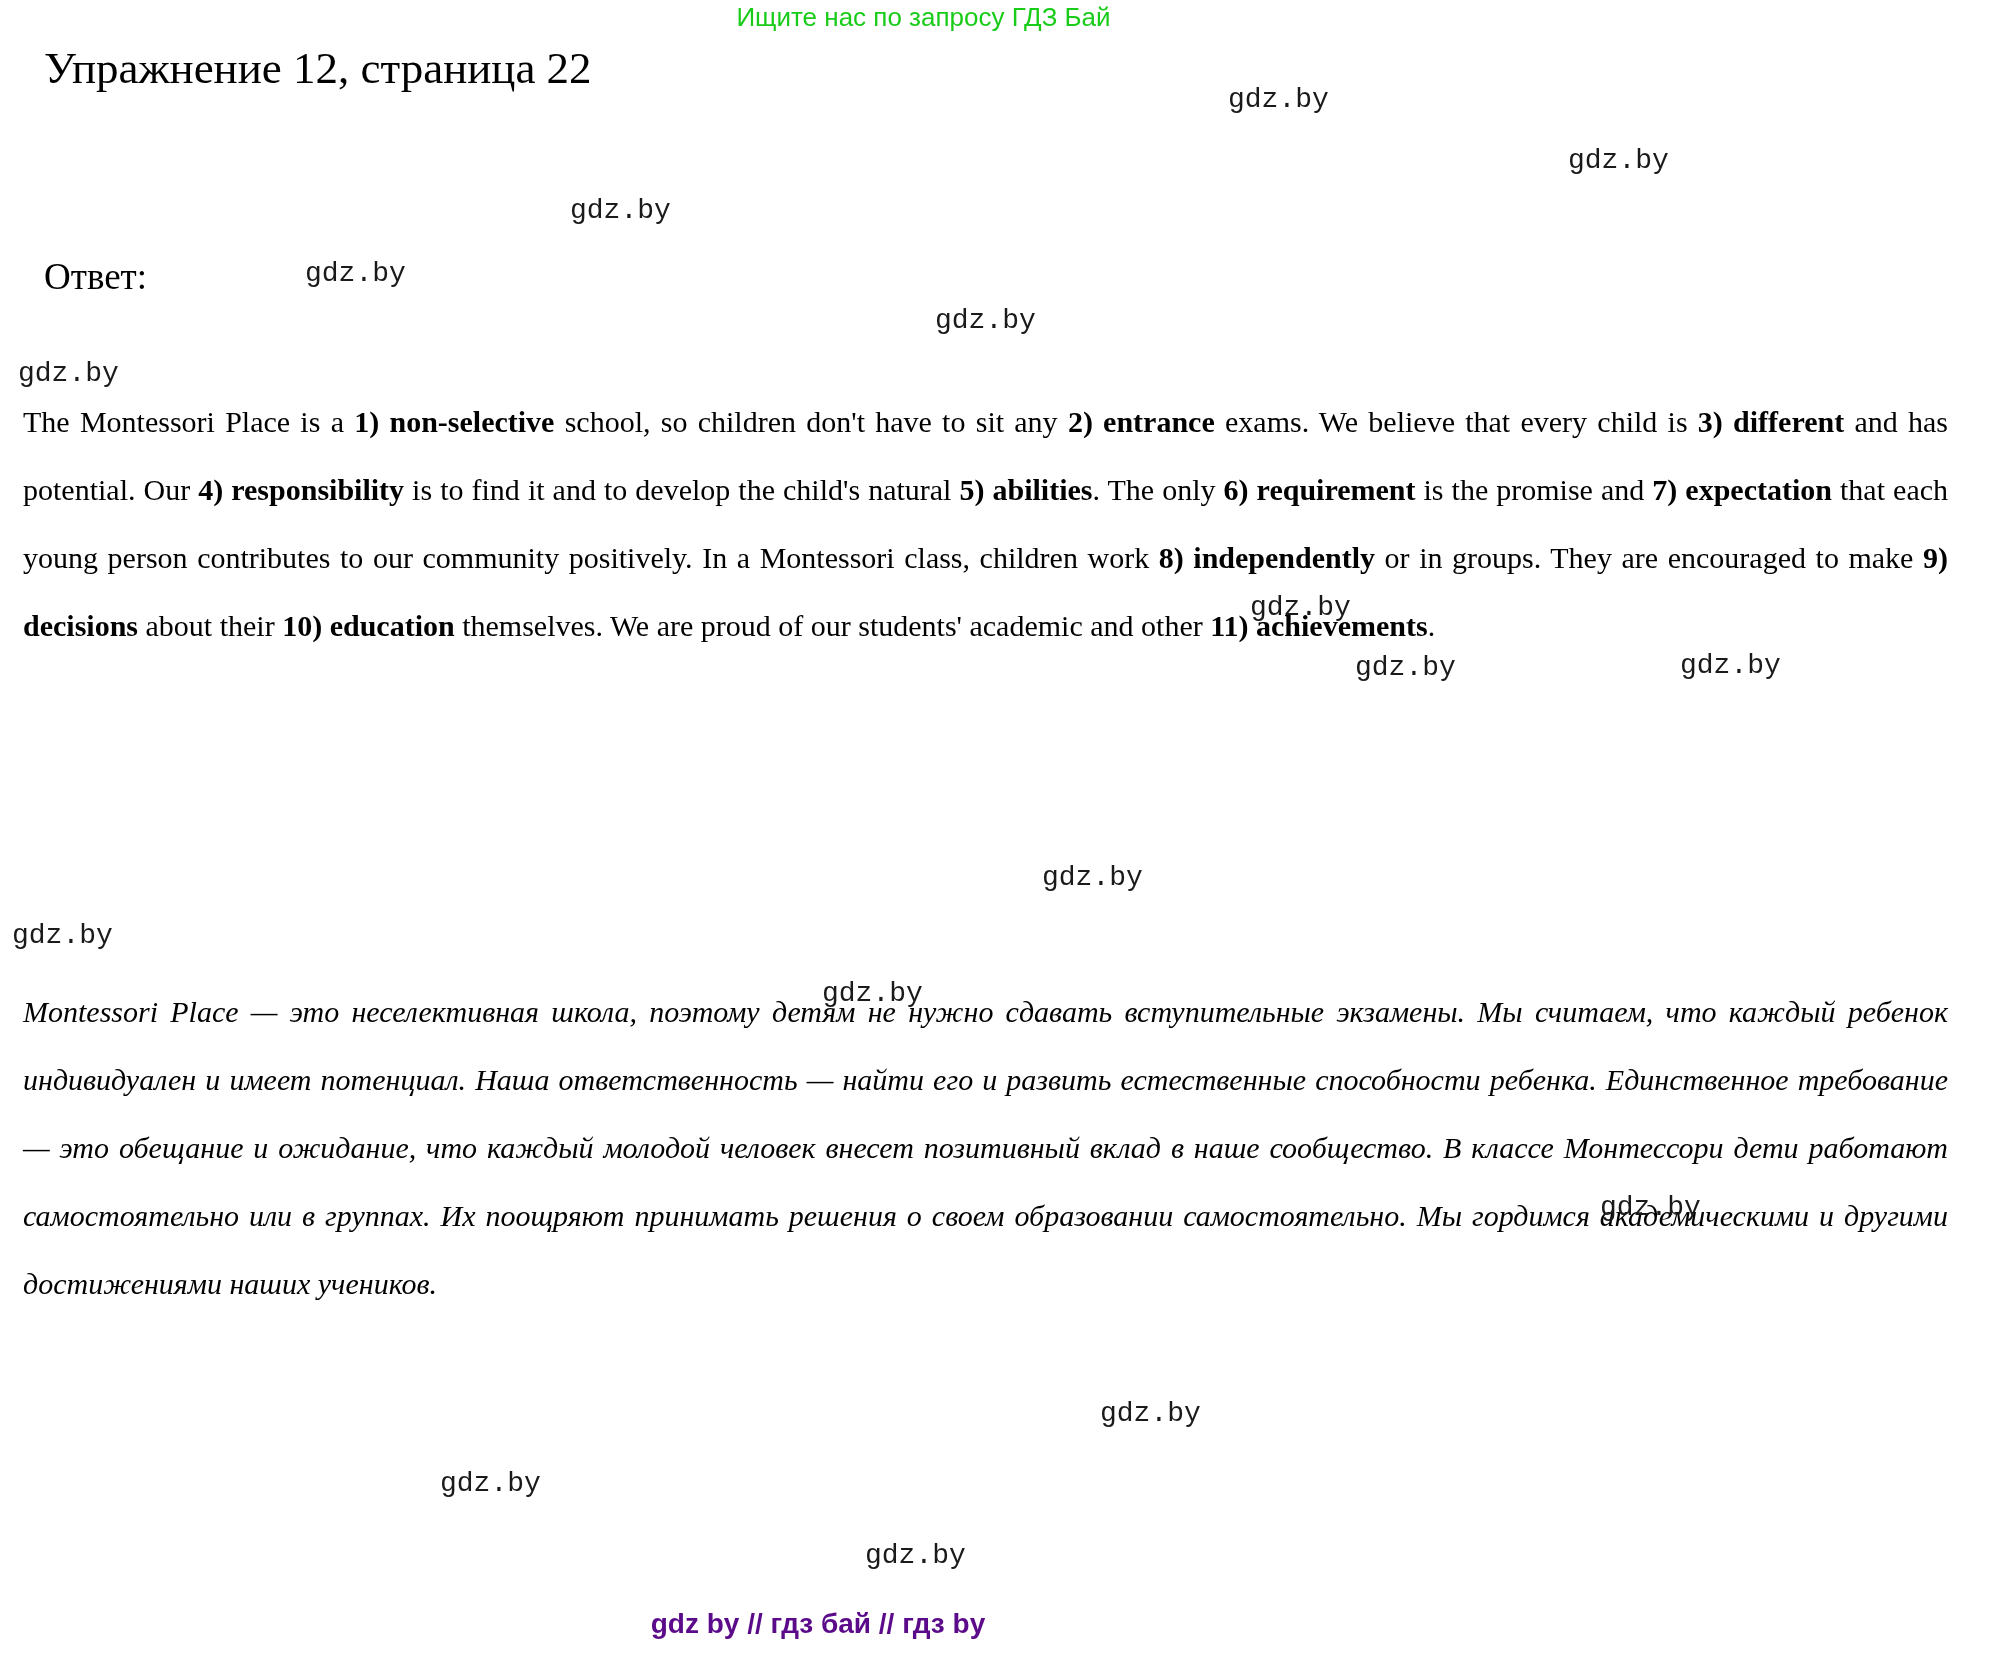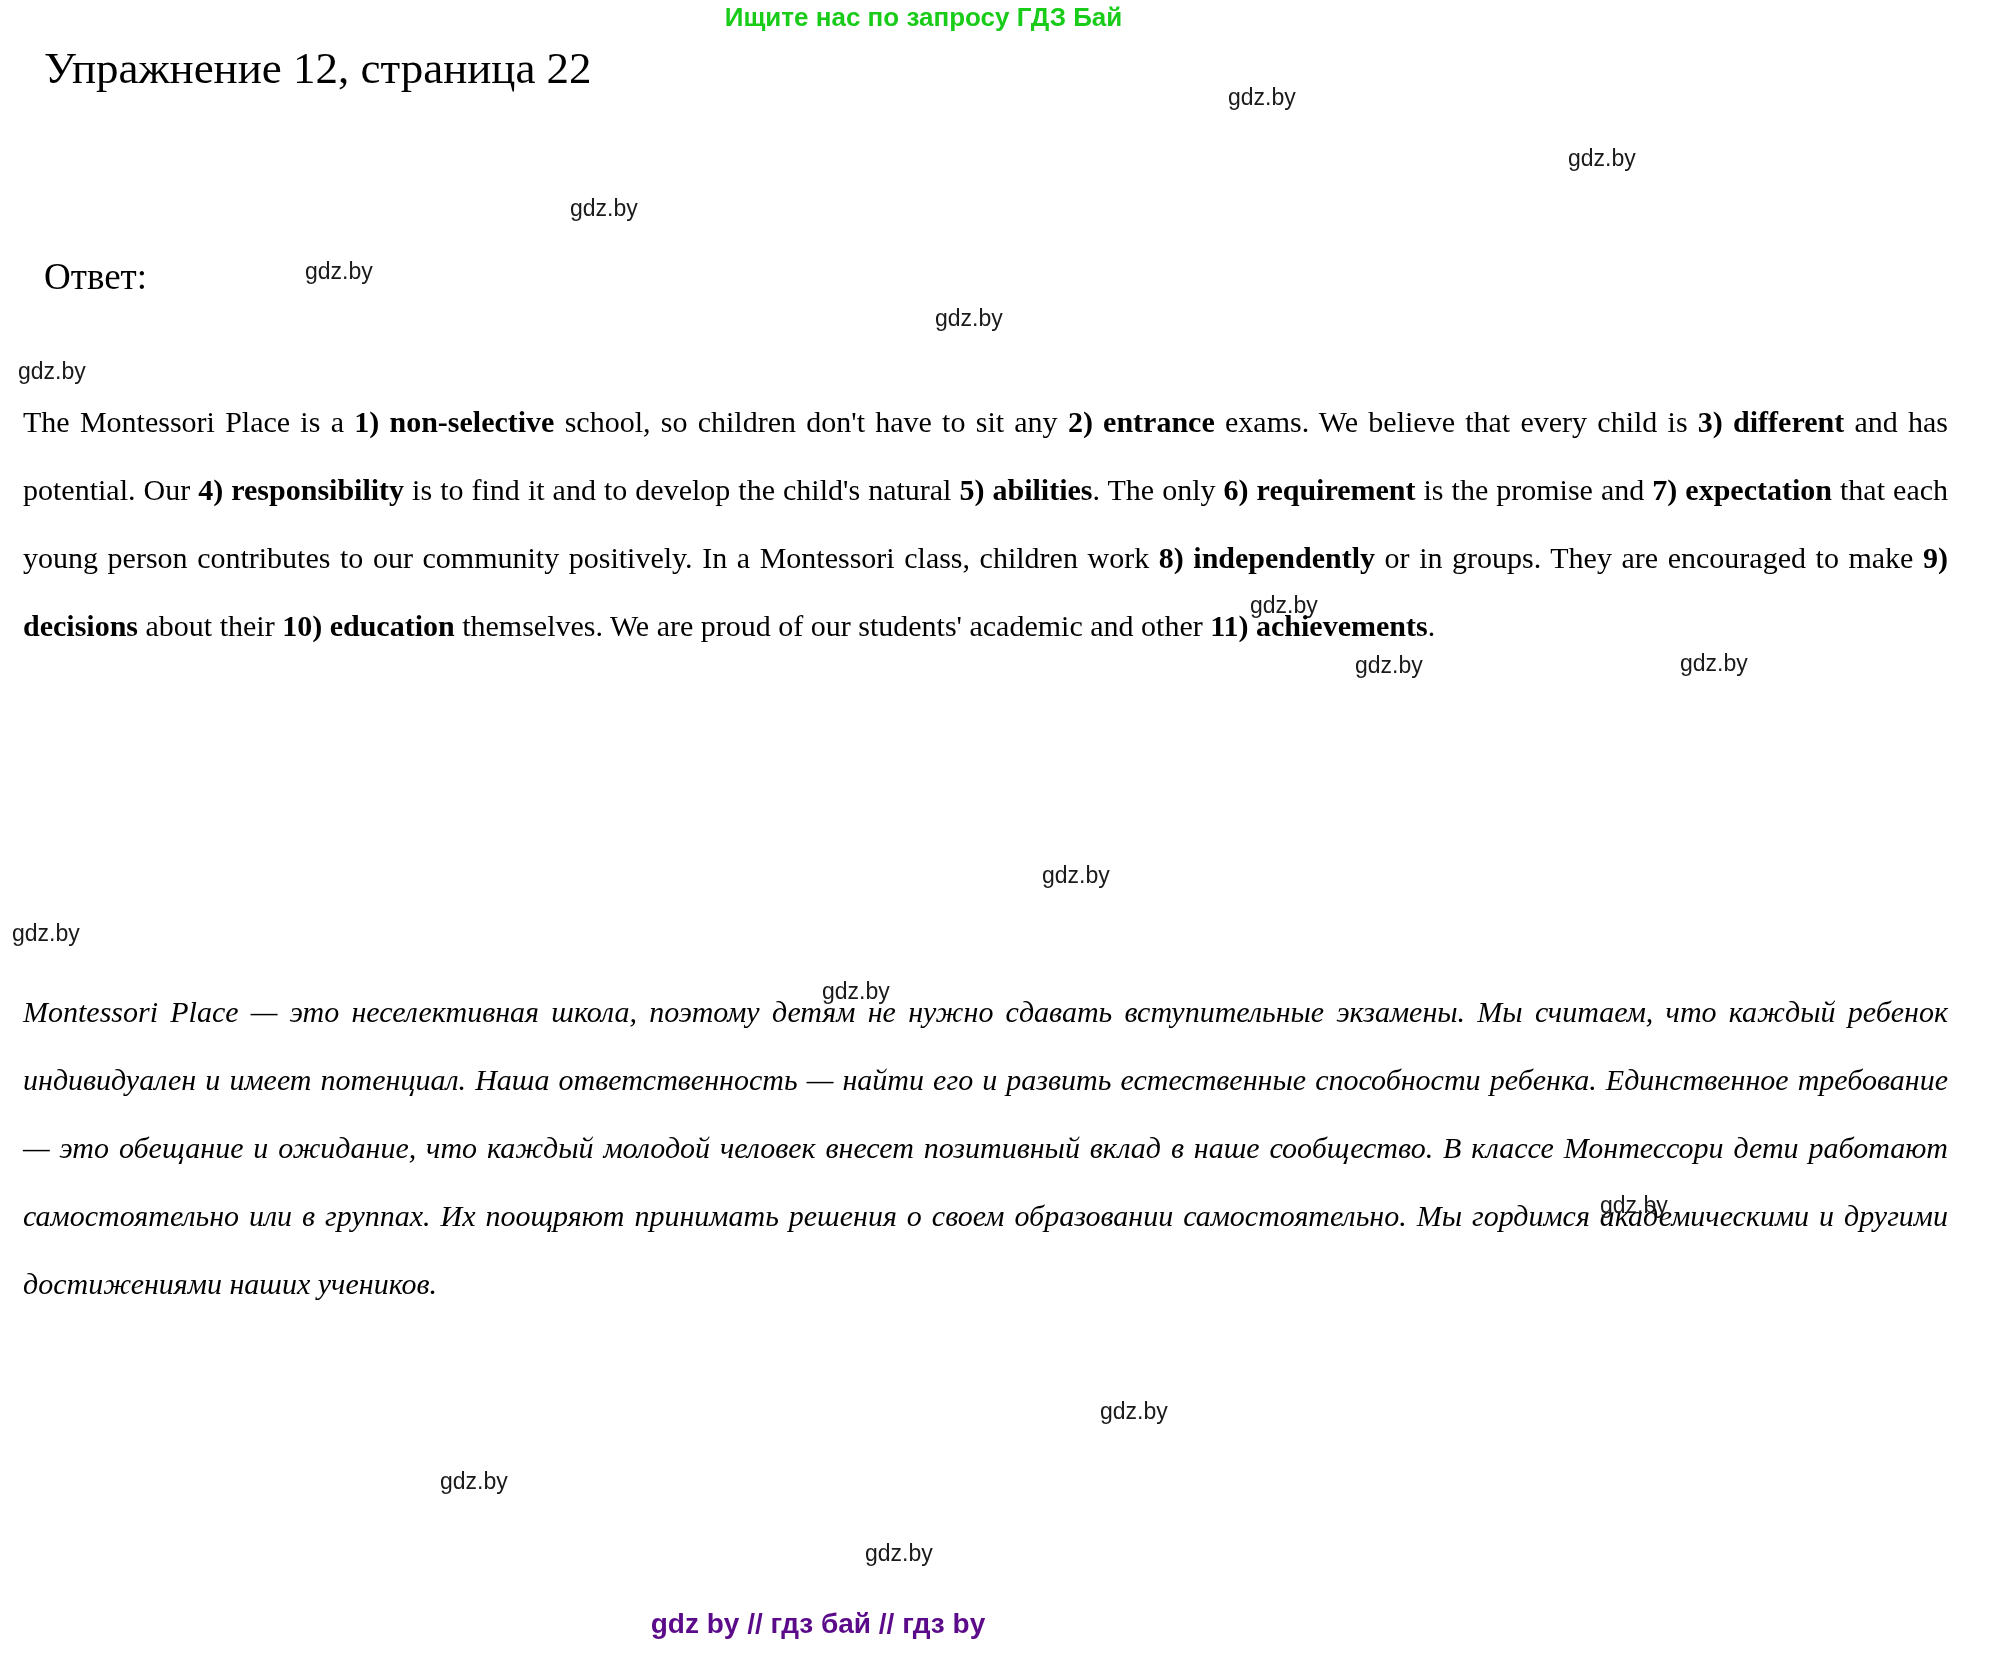--- a/index.html
+++ b/index.html
@@ -18,21 +18,21 @@
 
   
   .promo-banner {
     position: absolute;
     top: 2px;
     left: 0;
     width: 1847px;
     text-align: center;
     color: #19cc19;
     font-family: "Liberation Sans", sans-serif;
-    font-weight: bold;
+    font-weight: normal;
     font-size: 26px;
     letter-spacing: 0px;
     white-space: nowrap;
   }
 
   
   .page {
     position: absolute;
     top: 0;
     left: 0;
@@ -79,22 +79,22 @@
     letter-spacing: 0px;
   }
   .para-en { top: 388px; }
   .para-ru { top: 978px; font-style: italic; }
 
   .para b { font-weight: bold; }
 
   
   .wm {
     position: absolute;
-    font-family: Liberation Sans, sans-serif;
-    font-size: 23px;
+    font-family: Liberation Mono, monospace;
+    font-size: 28px;
     color: #1a1a1a;
     white-space: nowrap;
     pointer-events: none;
   }
 
   
   .footer {
     position: absolute;
     left: 0;
     top: 1608px;

